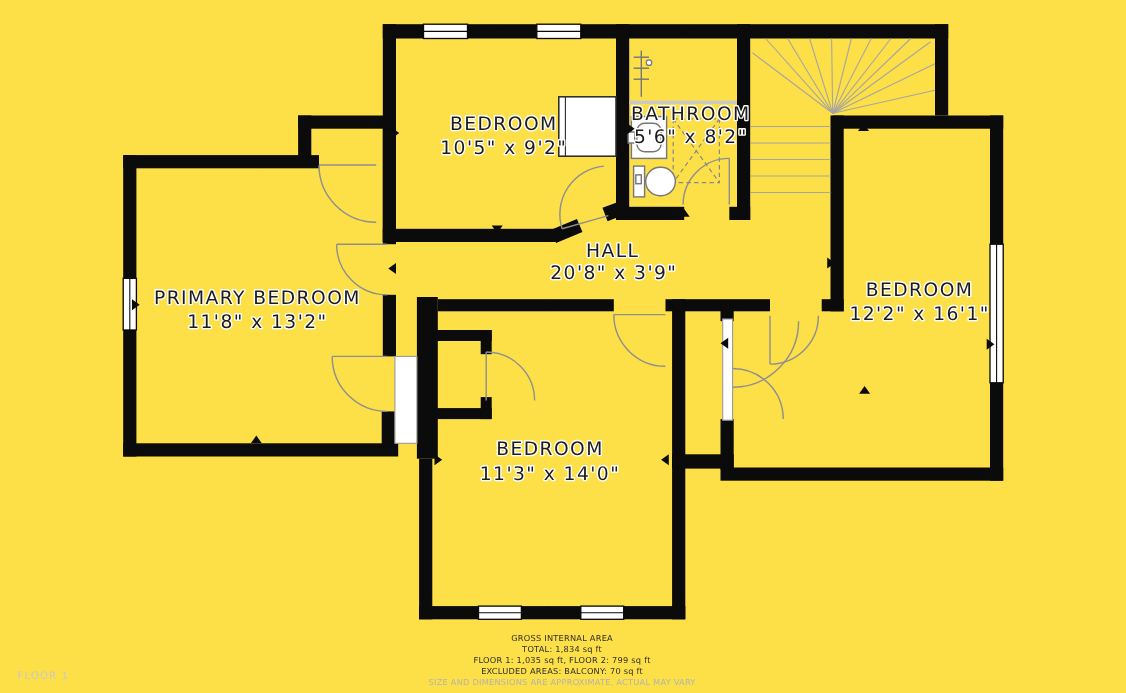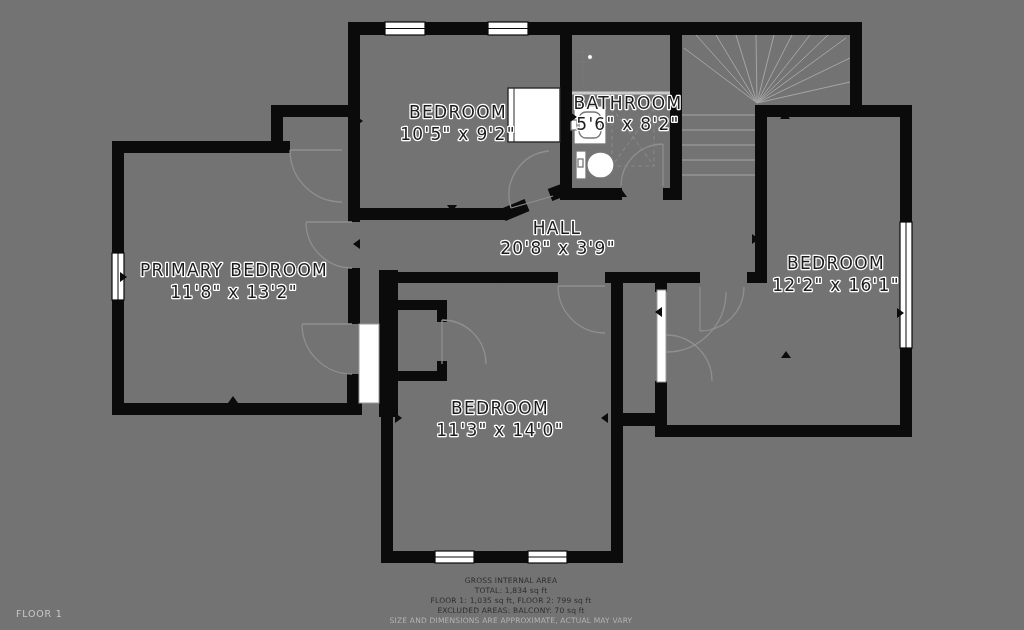--- a/index.html
+++ b/index.html
@@ -1,16 +1,16 @@
 <!DOCTYPE html>
 <html><head>
 <meta charset="utf-8">
 <style>
   html,body{margin:0;padding:0;background:#ffffff;}
-  .page{position:relative;width:1024px;height:630px;background:#737373;overflow:hidden;
+  .page{position:relative;width:1024px;height:630px;background:#fde047;overflow:hidden;
         font-family:"DejaVu Sans","Liberation Sans",sans-serif;}
   svg{display:block;}
   .room-name, .room-dims{font-family:"DejaVu Sans","Liberation Sans",sans-serif;
         font-size:17px;letter-spacing:1.3px;fill:#1c1c1c;
         paint-order:stroke;stroke:#ffffff;stroke-width:2.5px;stroke-linejoin:round;}
   .footer-line{font-family:"DejaVu Sans","Liberation Sans",sans-serif;
         font-size:7.5px;letter-spacing:.2px;fill:#2e2e2e;}
   .footer-muted{fill:#b3b3b3;}
   .floor-label{font-family:"DejaVu Sans","Liberation Sans",sans-serif;
         font-size:9.5px;letter-spacing:.8px;fill:#c9c9c9;}

